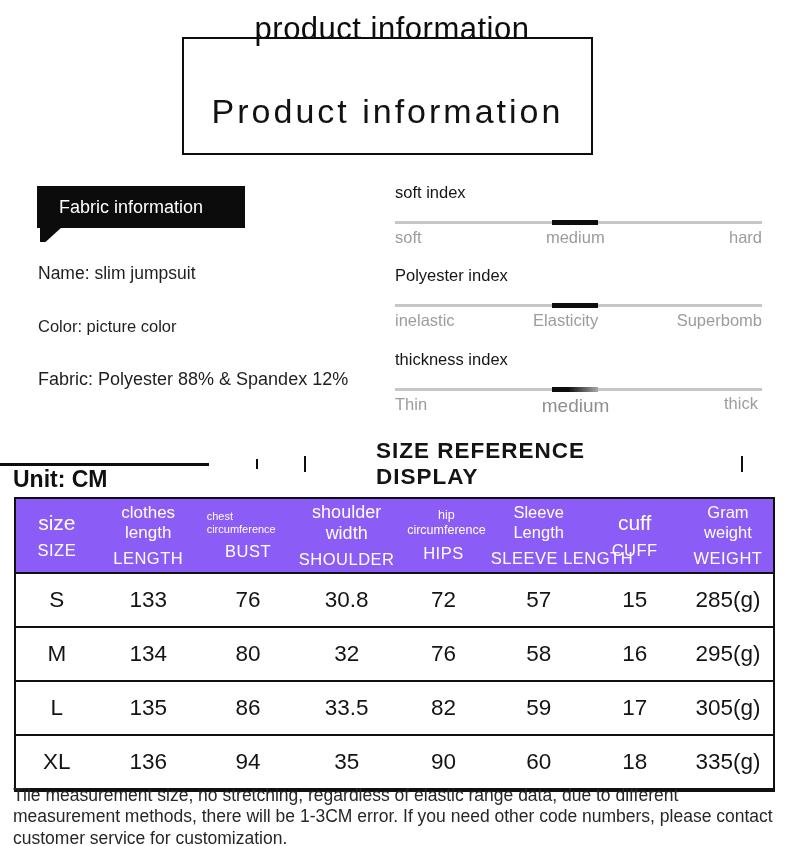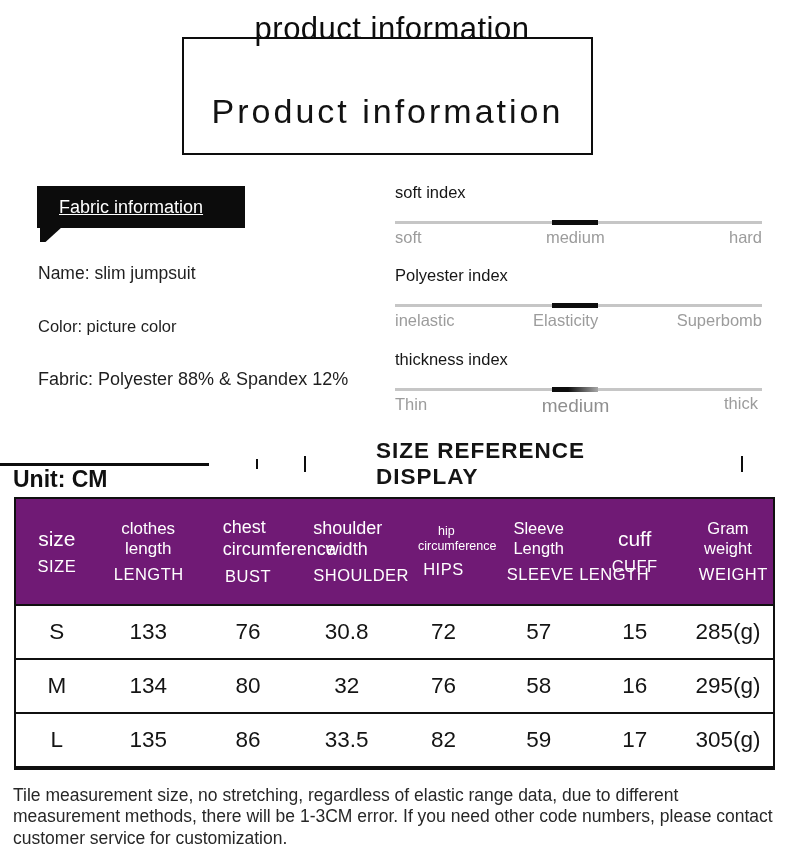--- a/index.html
+++ b/index.html
@@ -9,21 +9,21 @@
   
   .top-label{position:absolute;top:11px;left:0;width:784px;text-align:center;
              font-size:31px;letter-spacing:.5px;color:#0d0d0d;}
   .title-box{position:absolute;left:182px;top:37px;width:407px;height:114px;
              border:2px solid #0d0d0d;display:flex;justify-content:center;align-items:center;}
   .title-box-text{font-size:34px;letter-spacing:3px;margin-top:30px;color:#121212;}
 
   
   .fabric-bubble{position:absolute;left:37px;top:186px;width:208px;height:42px;
                  background:#0c0c0c;color:#fff;display:flex;align-items:center;
-                 padding-left:22px;font-size:18px;box-sizing:border-box;text-decoration:underline;}
+                 padding-left:22px;font-size:18px;box-sizing:border-box;}
   .fabric-tail{position:absolute;left:40px;top:227px;width:22px;height:15px;background:#0c0c0c;
                clip-path:polygon(0 0,100% 0,25% 100%,0 100%);}
   .fabric-line{position:absolute;left:38px;color:#1e1e1e;}
   .f0{top:263px;font-size:17.5px;}
   .f1{top:317px;font-size:16.5px;}
   .f2{top:369px;font-size:18px;}
 
   
   .sliders{position:absolute;left:395px;top:183px;width:367px;}
   .slider-block{position:absolute;left:0;width:100%;}
@@ -50,25 +50,25 @@
   .section-title{font-size:22.5px;font-weight:600;letter-spacing:1px;margin:0 26px;color:#141414;}
   .unit{position:absolute;left:13px;top:466px;font-size:23px;font-weight:600;color:#101010;}
 
   
   .size-table{position:absolute;left:14px;top:497px;width:761px;border-collapse:collapse;
               table-layout:fixed;border:2px solid #101010;border-bottom-width:4px;}
   .size-table col.c0{width:10.9%;} .size-table col.c1{width:13.3%;}
   .size-table col.c2{width:13%;}  .size-table col.c3{width:13%;}
   .size-table col.c4{width:12.5%;}.size-table col.c5{width:12.6%;}
   .size-table col.c6{width:12.7%;}.size-table col.c7{width:12%;}
-  .size-table th{background:#701a75;color:#fff;height:73px;vertical-align:middle;
-                 padding:16px;font-weight:normal;overflow:visible;}
+  .size-table th{background:#8b5cf6;color:#fff;height:73px;vertical-align:middle;
+                 padding:0;font-weight:normal;overflow:visible;}
   .h-top{white-space:pre-line;text-align:center;}
   .ht0{font-size:21px;} .ht1{font-size:17px;line-height:1.15;}
-  .ht2{font-size:18px;line-height:1.2;text-align:left;padding-left:8px;}
+  .ht2{font-size:11px;line-height:1.2;text-align:left;padding-left:8px;}
   .ht3{font-size:18px;line-height:1.15;}
   .ht4{font-size:12.5px;line-height:1.2;text-align:center;padding-left:6px;}
   .ht5{font-size:16.5px;line-height:1.2;}
   .ht6{font-size:21px;} .ht7{font-size:16.5px;line-height:1.2;}
   .h-bottom{font-size:16.5px;letter-spacing:.5px;margin-top:6px;text-align:center;white-space:nowrap;}
   .size-table td{height:50px;text-align:center;font-size:22.5px;color:#141414;
                  border-top:2px solid #101010;}
 
   
   .footnote{position:absolute;left:13px;top:785px;width:766px;font-size:17.5px;
@@ -222,20 +222,30 @@
       <tr>
         <td>L</td>
         <td>135</td>
         <td>86</td>
         <td>33.5</td>
         <td>82</td>
         <td>59</td>
         <td>17</td>
         <td>305(g)</td>
       </tr>
+      <tr>
+        <td>XL</td>
+        <td>136</td>
+        <td>94</td>
+        <td>35</td>
+        <td>90</td>
+        <td>60</td>
+        <td>18</td>
+        <td>335(g)</td>
+      </tr>
     </tbody>
   </table>
 
   <div class="footnote">Tile measurement size, no stretching, regardless of elastic range data, due to different
 measurement methods, there will be 1-3CM error. If you need other code numbers, please contact
 customer service for customization.</div>
 
 </div>
 
 </body></html>

